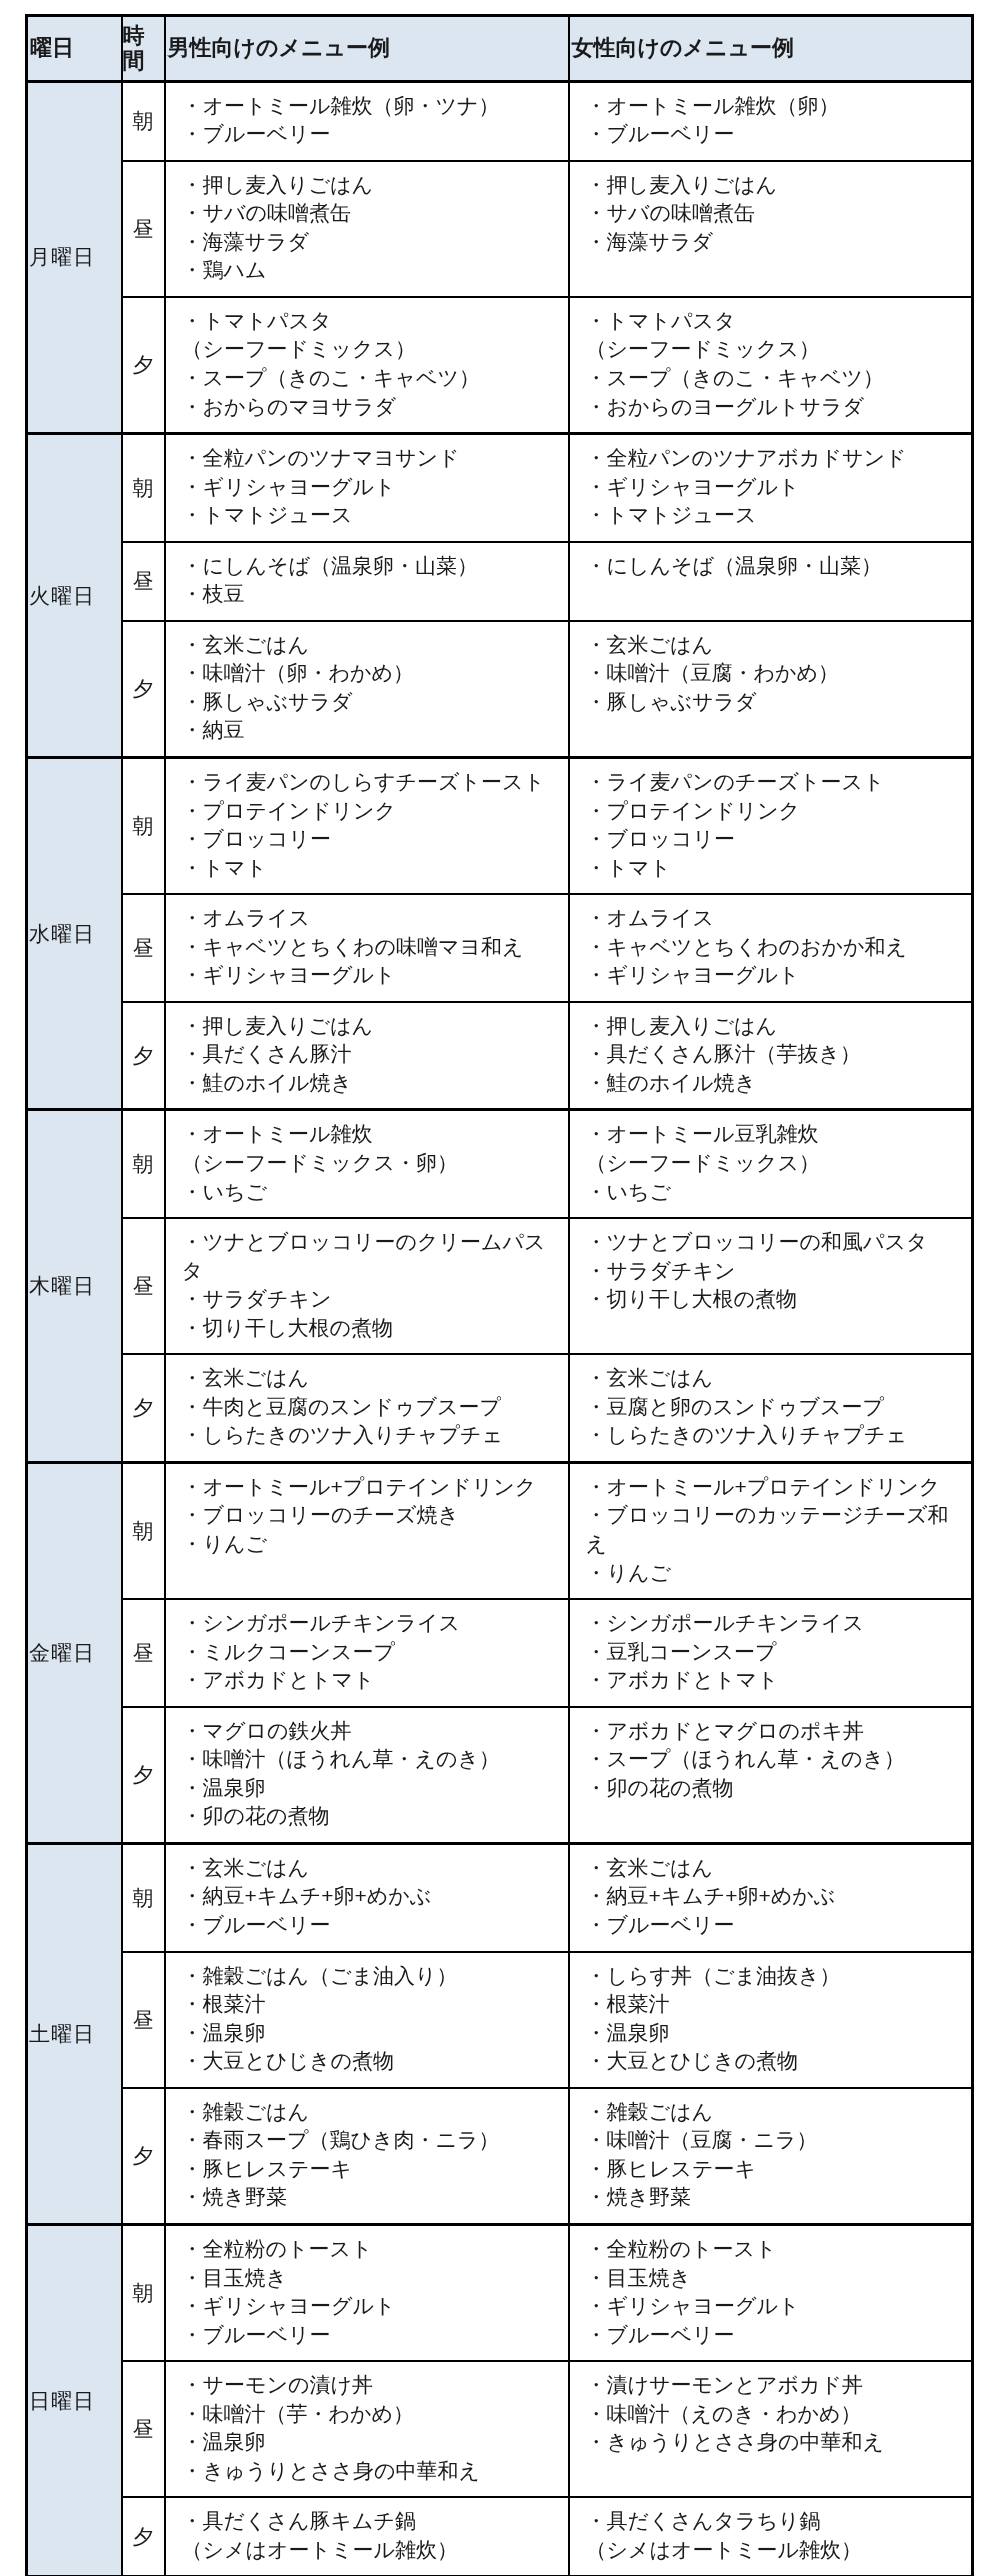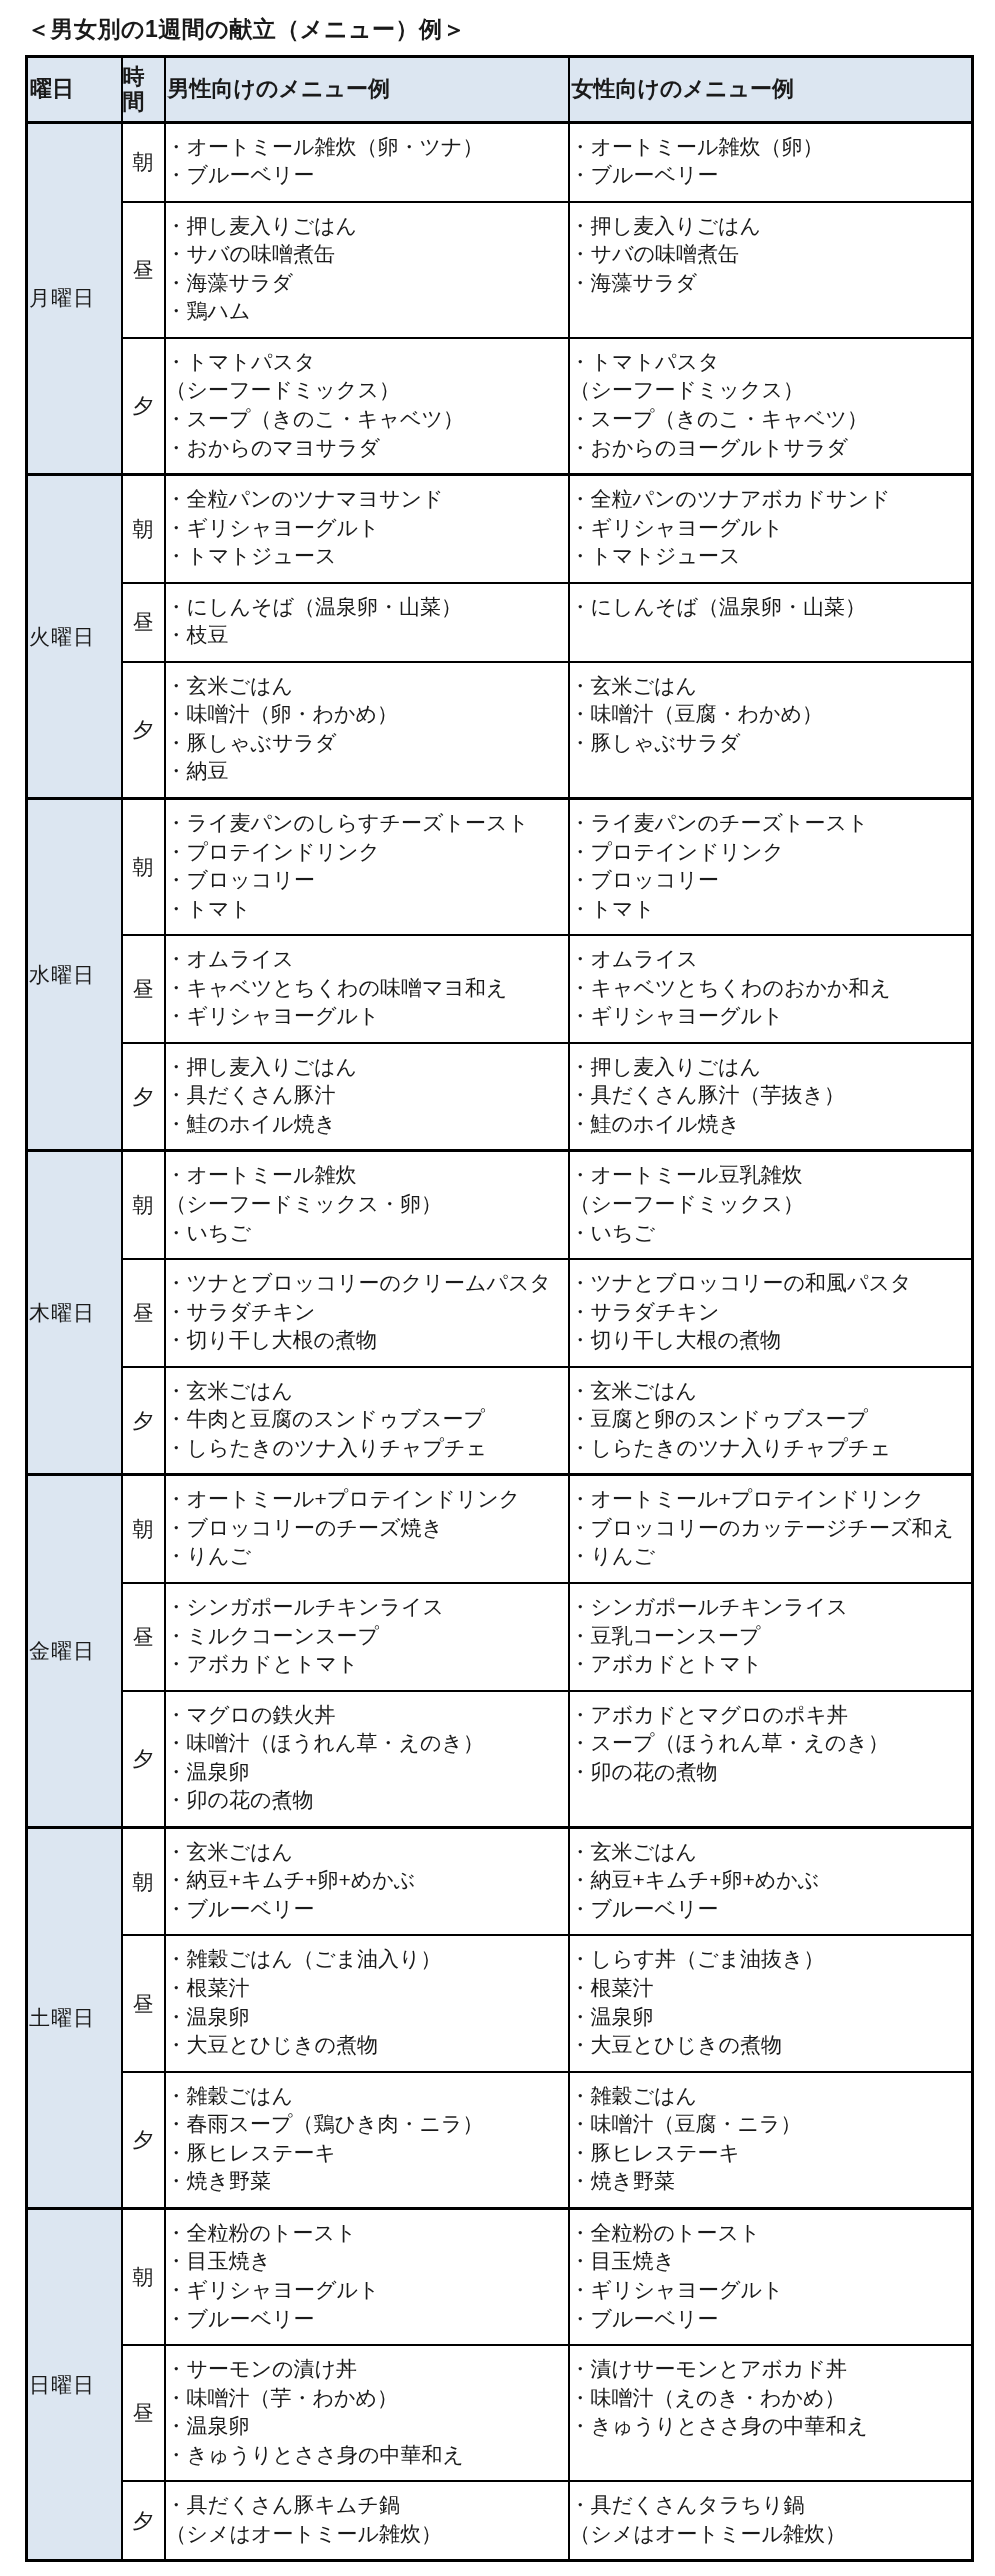--- a/index.html
+++ b/index.html
@@ -54,30 +54,29 @@
     vertical-align: middle;
     letter-spacing: 1px;
   }
   td.time {
     text-align: center;
     vertical-align: middle;
   }
   td.menu {
     white-space: pre-line;
     vertical-align: top;
-    padding: 9px 11px 11px 0;
+    padding: 9px 11px 11px 16px;
     line-height: 1.36;
     word-break: break-all;
   }
 </style>
 </head>
 <body>
 
 <div class="page">
-  <h1 class="title">＜男女別の1週間の献立（メニュー）例＞</h1>
 
   <table class="menu-table">
     <colgroup>
       <col style="width:95px">
       <col style="width:43px">
       <col style="width:404px">
       <col style="width:404px">
     </colgroup>
     <thead>
       <tr>

